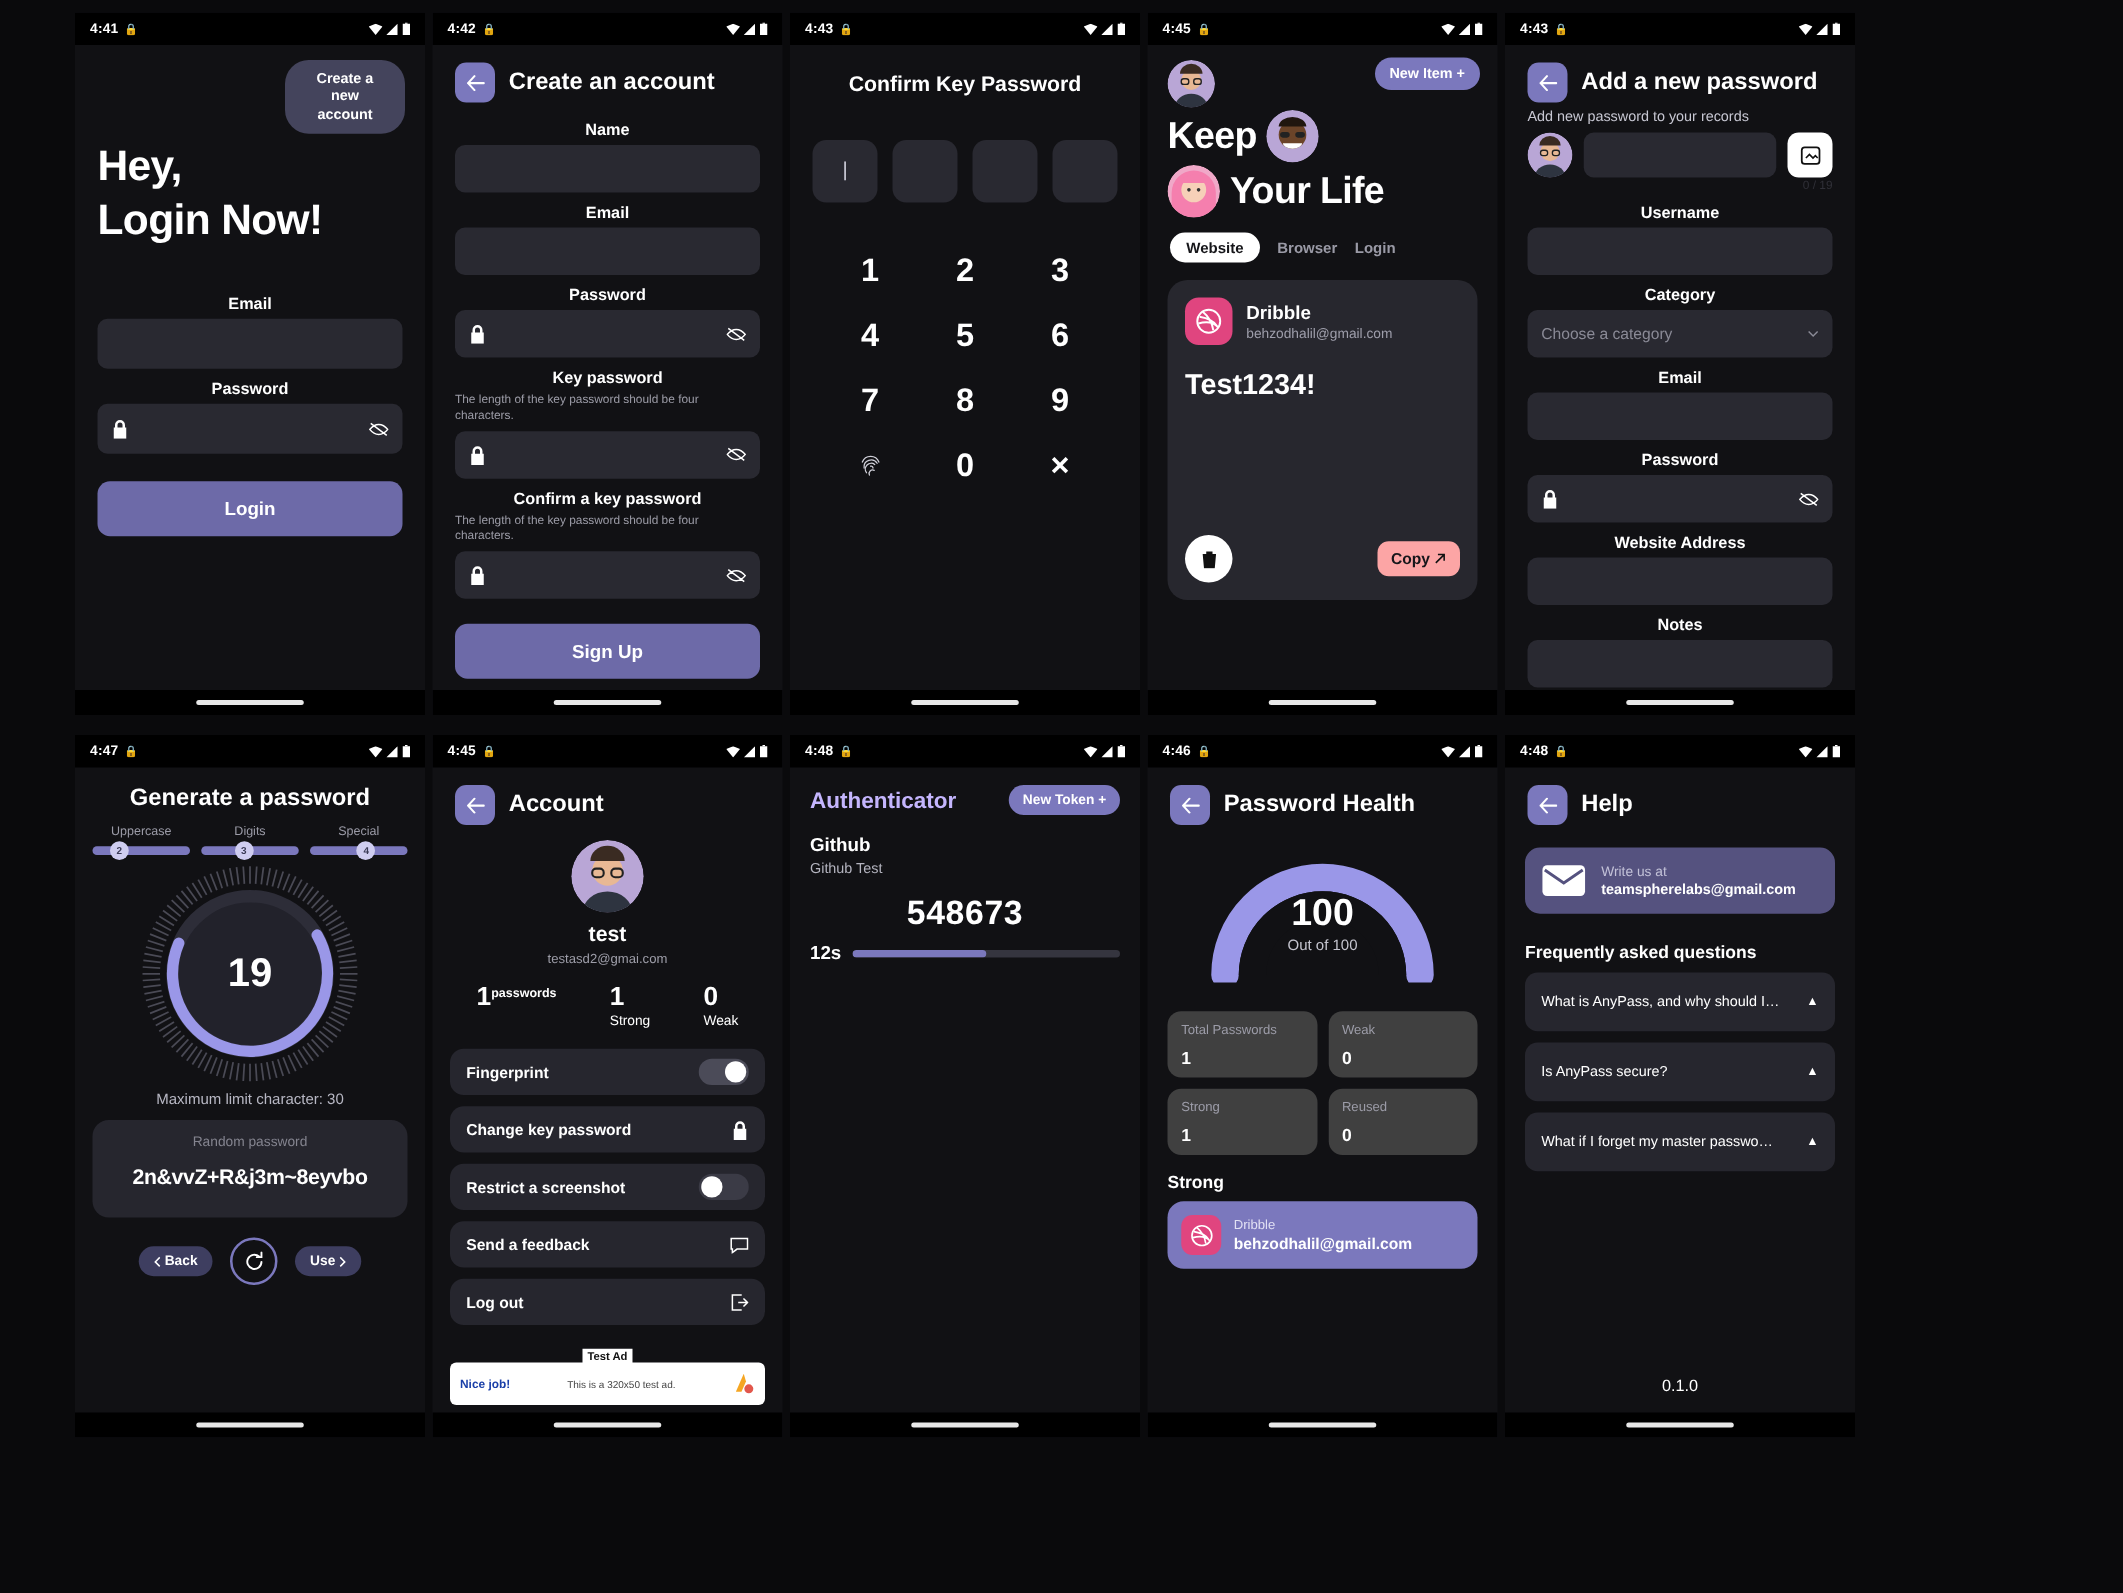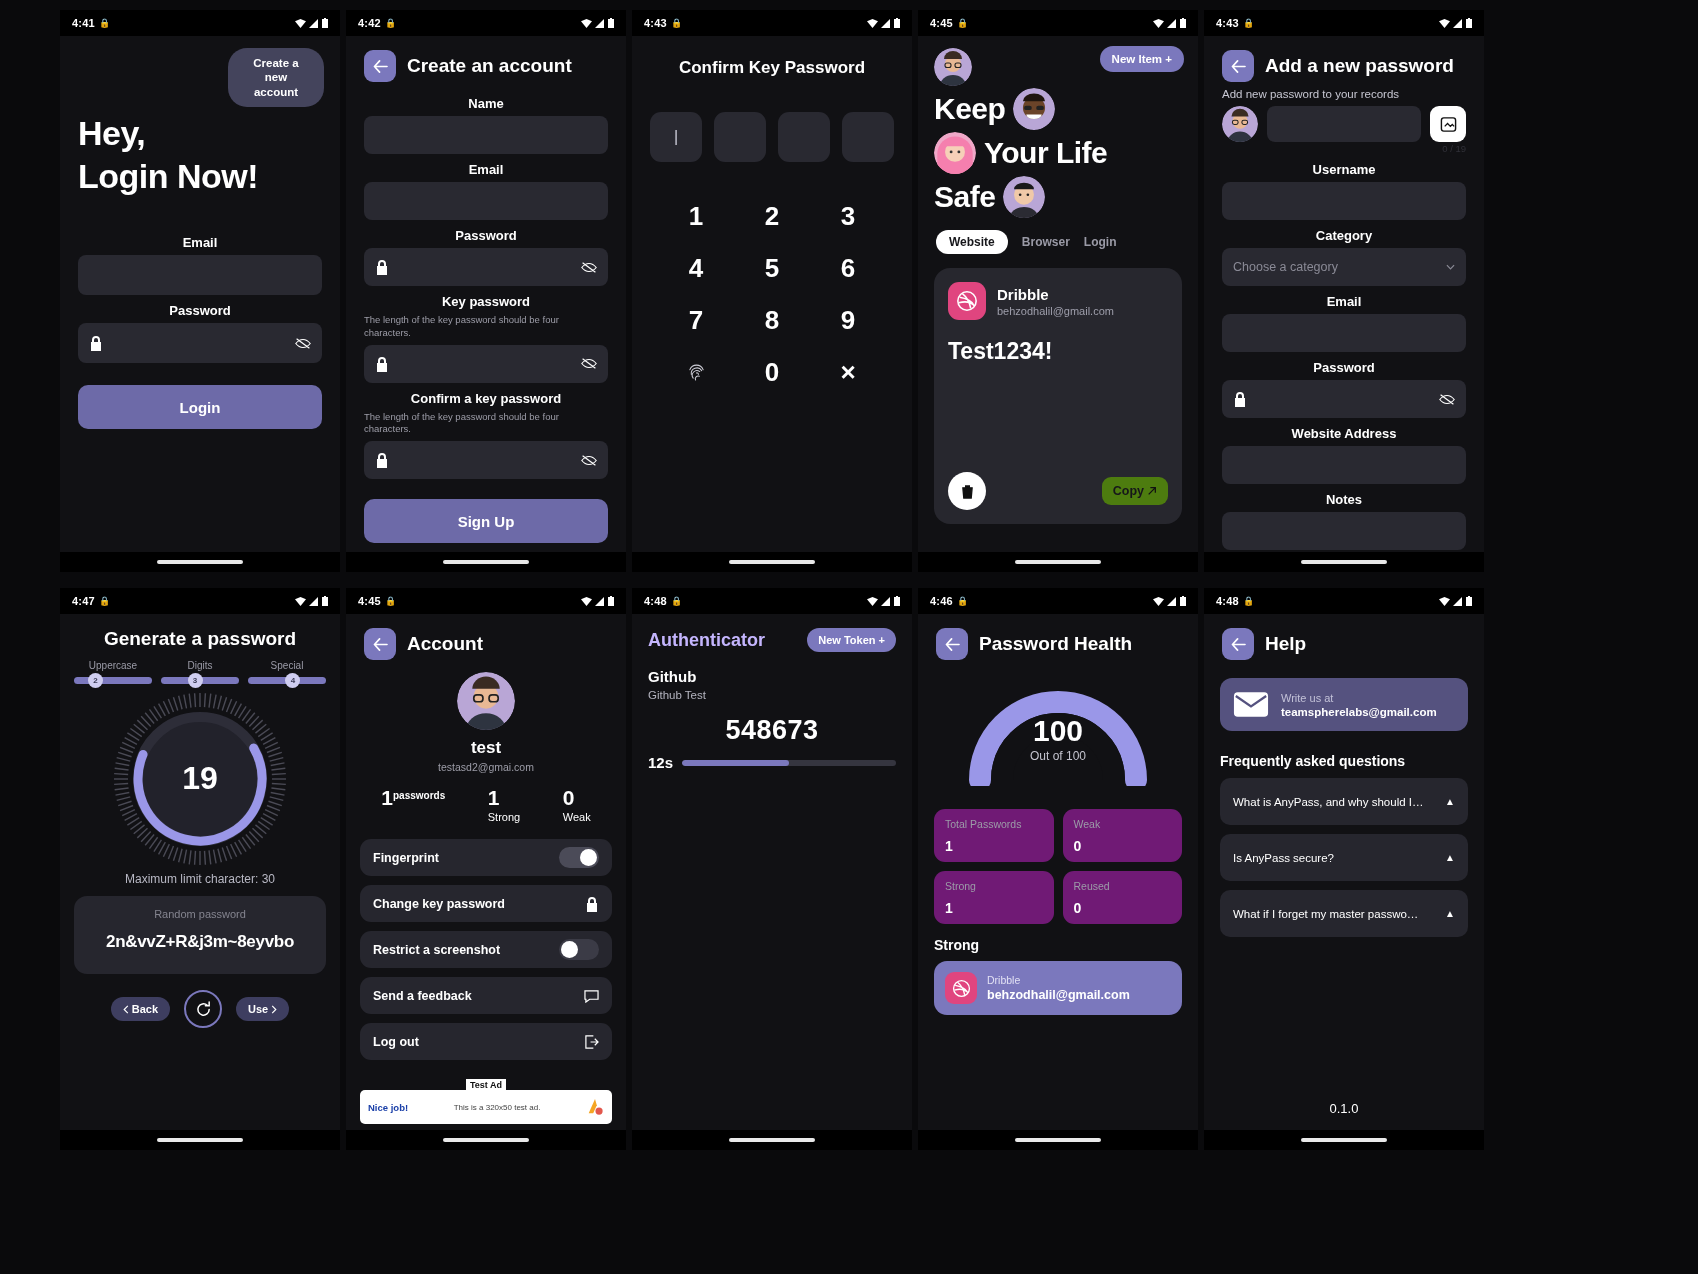--- a/index.html
+++ b/index.html
@@ -110,21 +110,21 @@
   .card-head { display:flex; align-items:center; gap:11px; }
   .dribble-ico {
     width:38px; height:38px; border-radius:11px; background:#e0457f;
     display:flex; align-items:center; justify-content:center; flex-shrink:0;
   }
   .card-name { color:#fff; font-size:15px; font-weight:bold; }
   .card-mail { color:#9e9eab; font-size:11px; margin-top:2px; }
   .card-pass { color:#fff; font-size:23px; font-weight:bold; margin-top:18px; }
   .card-actions { position:absolute; left:14px; right:14px; bottom:14px; display:flex; align-items:center; }
   .circ-btn { width:38px; height:38px; border-radius:50%; background:#fff; display:flex; align-items:center; justify-content:center; }
-  .copy-btn { margin-left:auto; background:#4d7c0f; border-radius:9px; padding:7px 11px; color:#16161a; font-size:12.5px; font-weight:bold; display:flex; align-items:center; gap:3px; }
+  .copy-btn { margin-left:auto; background:#fca5a5; border-radius:9px; padding:7px 11px; color:#16161a; font-size:12.5px; font-weight:bold; display:flex; align-items:center; gap:3px; }
 
   
   .sub-desc { color:#c7c7d2; font-size:11.5px; padding:0 18px 6px; }
   .avatar-row { display:flex; align-items:center; gap:9px; padding:0 18px; }
   .namefield { flex:1; background:#292931; border-radius:8px; height:36px; }
   .sq-btn { width:36px; height:36px; border-radius:9px; background:#fff; display:flex; align-items:center; justify-content:center; }
   .counter { text-align:right; color:#303038; font-size:9.5px; padding: 1px 18px 0; }
   .select { background:#292931; border-radius:8px; height:38px; display:flex; align-items:center; padding:0 11px; color:#8a8a96; font-size:12.5px; }
 
   
@@ -176,21 +176,21 @@
   .timer { display:flex; align-items:center; gap:9px; padding: 8px 16px 0; }
   .timer b { color:#fff; font-size:15px; font-weight:bold; }
   .timer .bar { flex:1; height:6px; background:#35353f; border-radius:3px; overflow:hidden; }
   .timer .bar i { display:block; height:100%; background:#7b78bd; border-radius:3px; }
 
   
   .gauge-wrap { display:flex; flex-direction:column; align-items:center; margin-top:10px; }
   .gauge-score { color:#fff; font-size:30px; font-weight:bold; }
   .gauge-sub { color:#c4c4ce; font-size:12px; margin-top:1px; }
   .hcards { display:grid; grid-template-columns: 1fr 1fr; gap:9px; padding: 12px 16px 0; }
-  .hcard { background:#701a75; border-radius:11px; padding:9px 11px; height:53px; }
+  .hcard { background:#404040; border-radius:11px; padding:9px 11px; height:53px; }
   .hcard .k { color:#9c9ca8; font-size:10.5px; }
   .hcard .v { color:#fff; font-size:14px; font-weight:bold; margin-top:8px; }
   .sec-title { color:#fff; font-size:14px; font-weight:bold; padding: 13px 16px 0; }
   .strongcard { margin: 8px 16px 0; background:#7b78bd; border-radius:13px; padding:11px; display:flex; align-items:center; gap:10px; }
   .strongcard .n { color:#e2e1f4; font-size:10.5px; }
   .strongcard .m { color:#fff; font-size:12.5px; font-weight:bold; margin-top:2px; }
 
   
   .mailcard { margin: 12px 16px 0; background:#55527f; border-radius:12px; padding:13px; display:flex; align-items:center; gap:12px; }
   .mailcard .t1 { color:#c3c2d8; font-size:11px; }
@@ -424,31 +424,20 @@
         <div class="hero-line" style="margin-top:2px">
           <svg class="av" width="42" height="42" viewBox="0 0 38 38">
             <circle cx="19" cy="19" r="19" fill="#f0a8c8"></circle>
               <path d="M3 20a16 16 0 0 1 32 0v18H3z" fill="#f57fae"></path>
             <circle cx="19" cy="18" r="9" fill="#f6d0b8"></circle>
               <path d="M10 13a9 6 0 0 1 18 0z" fill="#f57fae"></path>
             <circle cx="15.5" cy="18" r="1.3" fill="#333"></circle>
               <circle cx="22.5" cy="18" r="1.3" fill="#333"></circle>
           </svg>
           <b>Your Life</b>
-        </div>
-        <div class="hero-line" style="margin-top:2px">
-          <b>Safe</b>
-          <svg class="av" width="42" height="42" viewBox="0 0 38 38">
-            <circle cx="19" cy="19" r="19" fill="#b9a6d6"></circle>
-              <circle cx="19" cy="17" r="9" fill="#f0c9a8"></circle>
-            <path d="M10 12a9 6 0 0 1 18 0z" fill="#1a1a1a"></path>
-              <circle cx="15.5" cy="17" r="1.2" fill="#222"></circle>
-              <circle cx="22.5" cy="17" r="1.2" fill="#222"></circle>
-            <path d="M6 38a13 10 0 0 1 26 0z" fill="#2b2b33"></path>
-          </svg>
         </div>
       </div>
       <div class="tabs">
         <div class="tab active">Website</div>
         <div class="tab">Browser</div>
         <div class="tab">Login</div>
       </div>
       <div class="card">
         <div class="card-head">
           <div class="dribble-ico">

